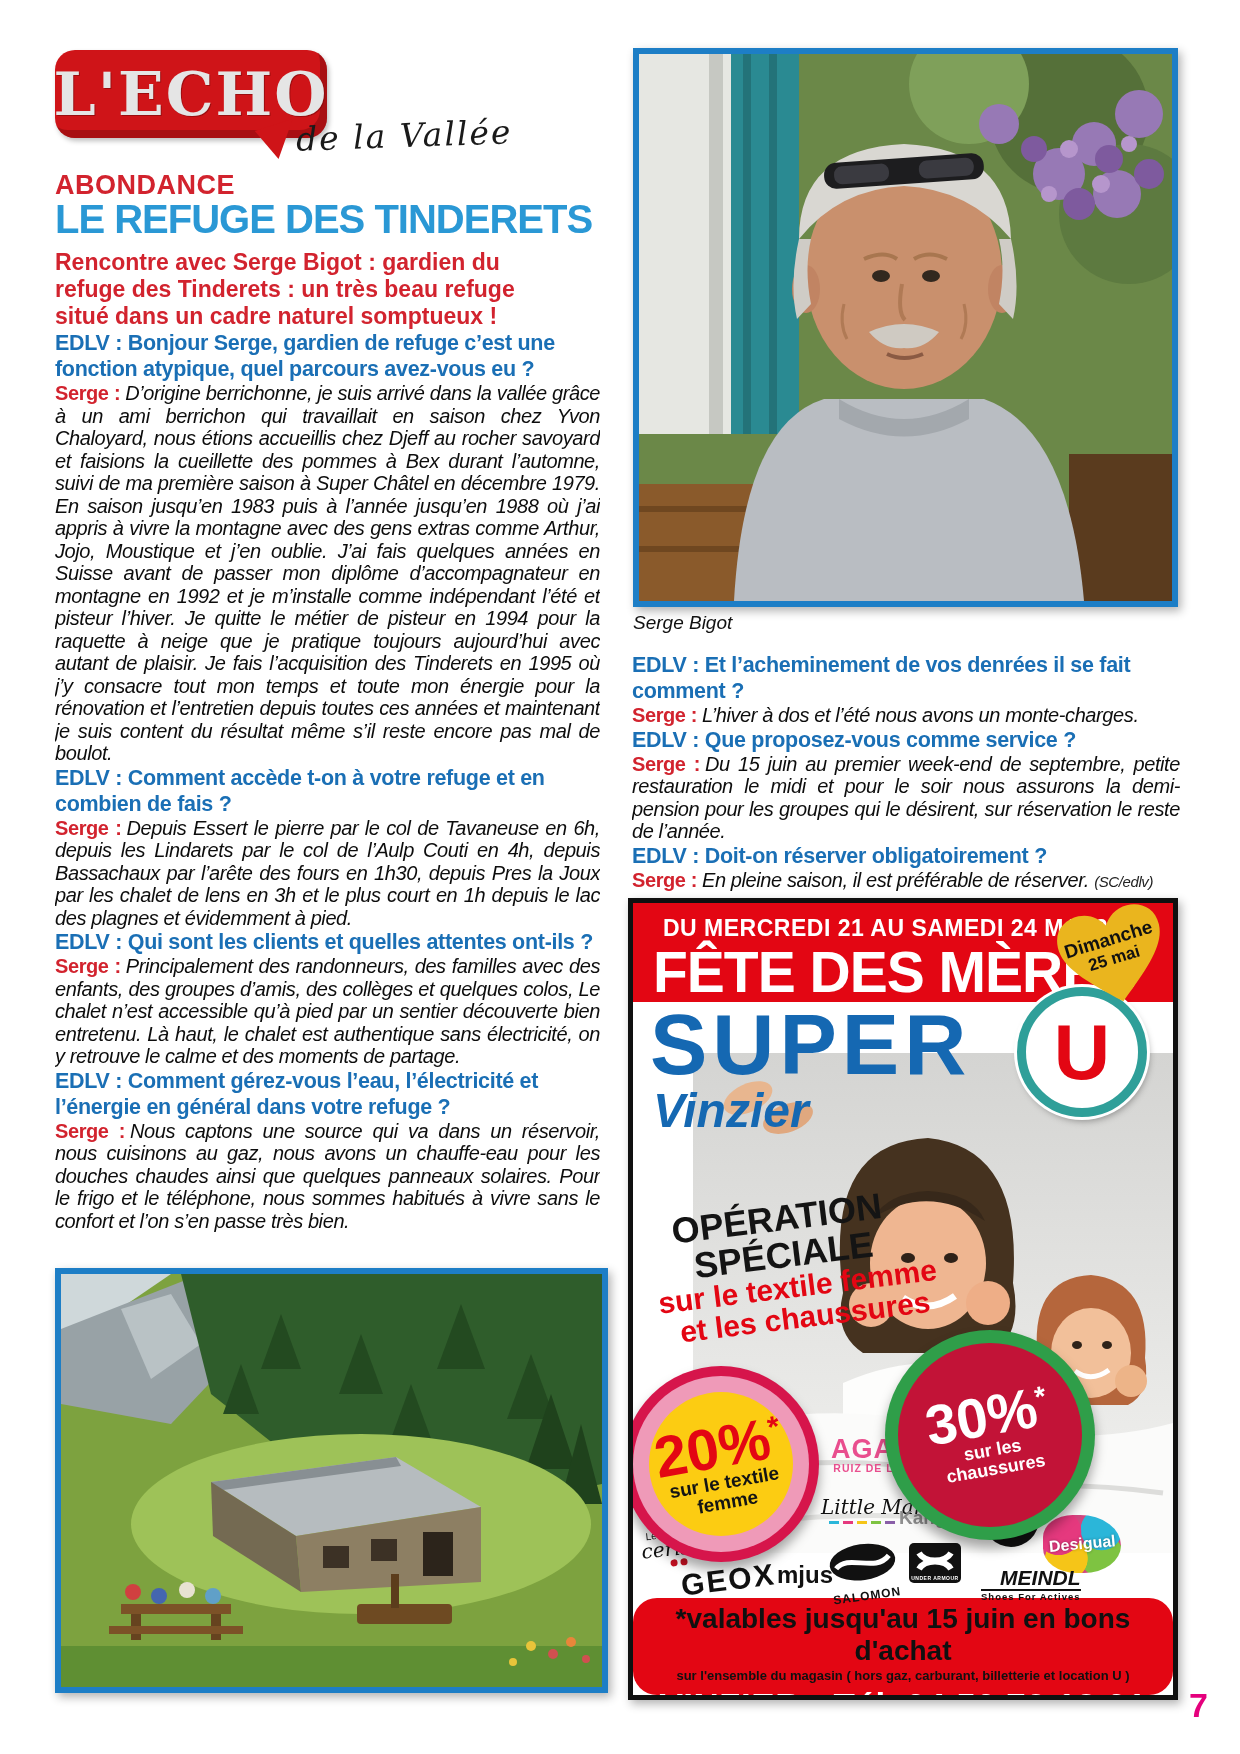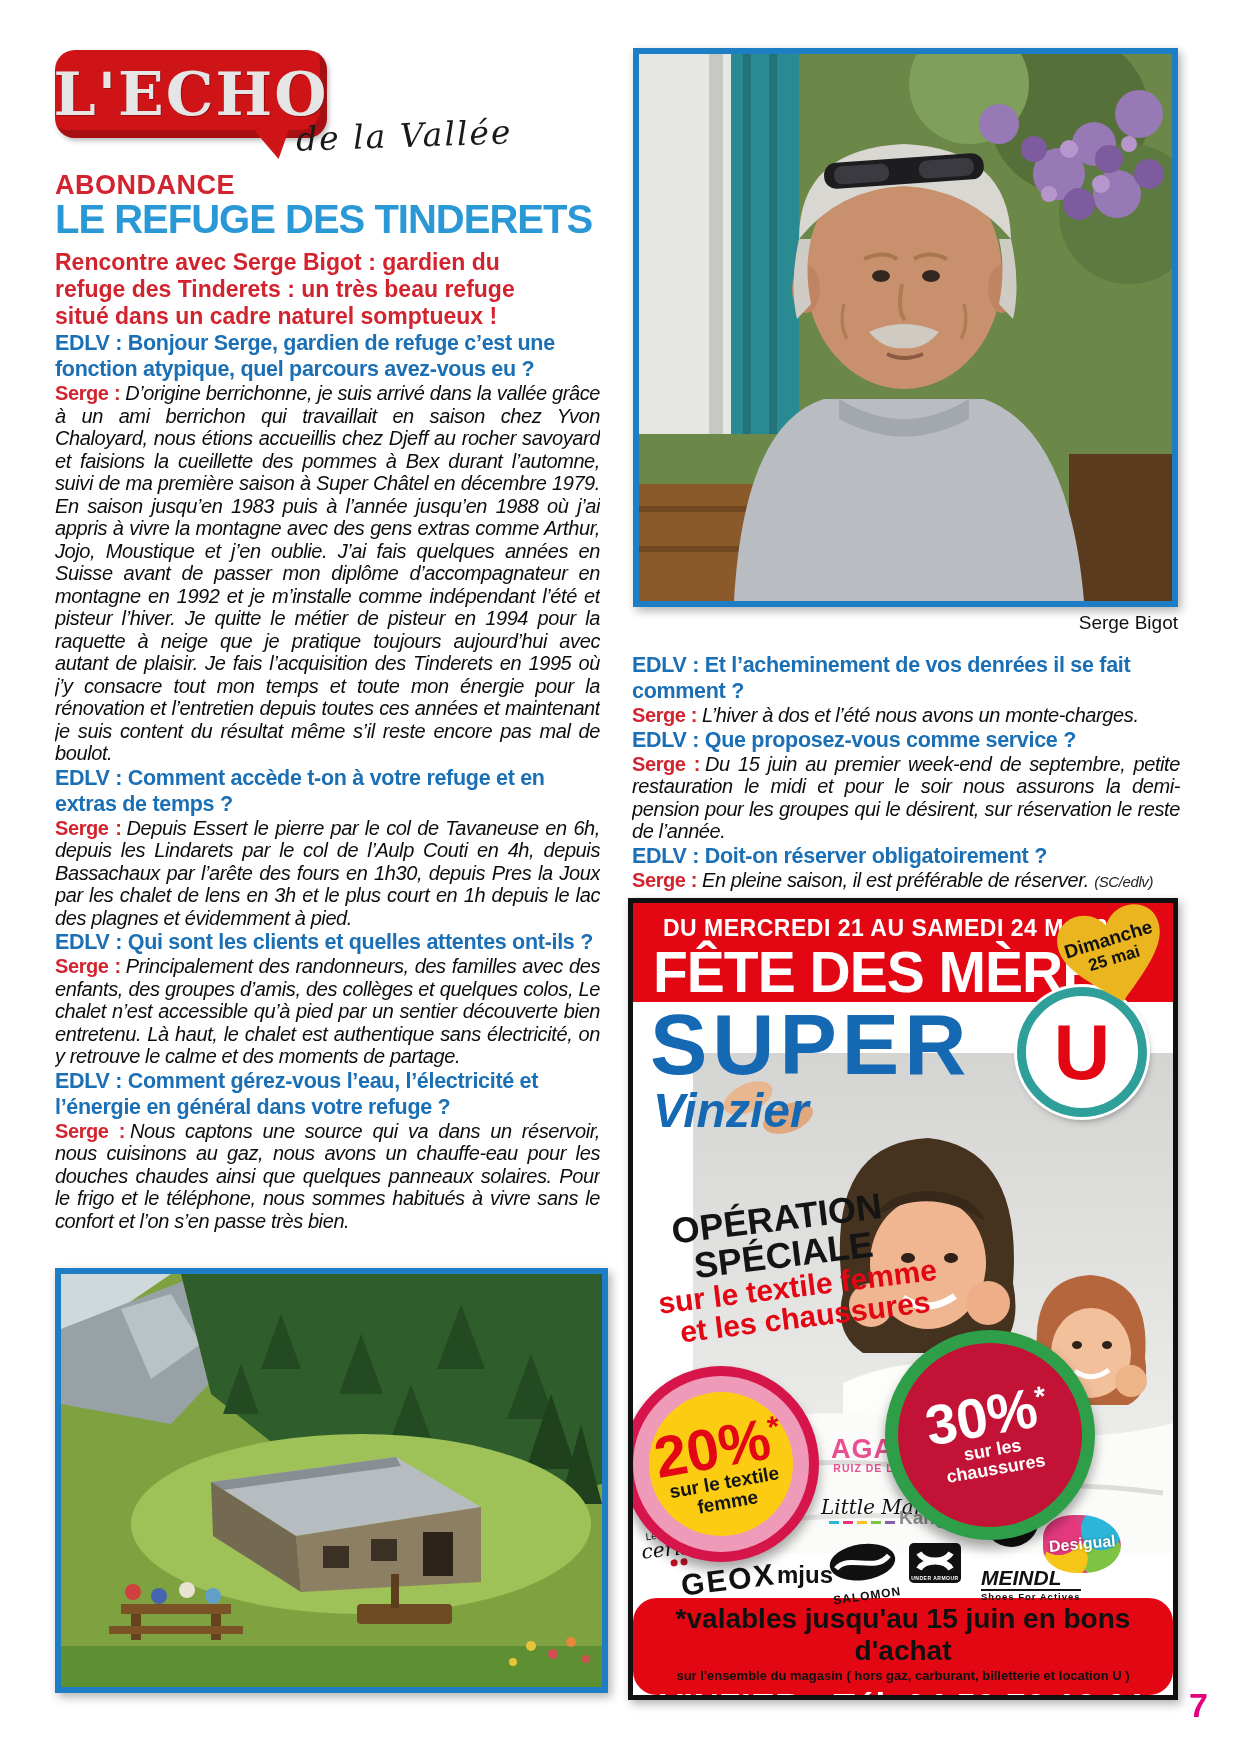--- a/index.html
+++ b/index.html
@@ -29,21 +29,21 @@
   .col-left{left:55px;top:330px;width:545px;height:938px;overflow:hidden;}
   .col-right{left:632px;top:652px;width:548px;height:246px;overflow:hidden;}
   .q{margin:0;font-size:21.5px;line-height:26px;font-weight:bold;color:#1a6fb5;letter-spacing:-.3px;text-align:left;}
   .ans{margin:0;font-size:20px;line-height:22.5px;font-style:italic;letter-spacing:-.4px;color:#0d0d0d;}
   .serge{font-style:normal;font-weight:bold;color:#d2232e;padding-right:5px;}
   .credit{font-size:15px;color:#222;}
 
   
   .photo{border:6px solid #1d7ec6;box-shadow:3px 4px 9px rgba(0,0,0,.3);overflow:hidden;background:#9db27e;}
   .serge-photo{left:633px;top:48px;width:533px;height:547px;}
-  .caption{left:633px;top:612px;width:545px;text-align:right;font-size:19px;color:#111;}
+  .caption{left:633px;top:612px;width:545px;font-style:italic;font-size:19px;color:#111;}
   .refuge-photo{left:55px;top:1268px;width:541px;height:413px;}
 
   
   .ad{left:628px;top:898px;width:540px;height:792px;border:5px solid #101010;background:#fff;
       box-shadow:3px 4px 9px rgba(0,0,0,.3);overflow:hidden;}
   .ad-header{position:absolute;left:0;top:0;width:100%;height:99px;background:#e30613;}
   .ad-date{position:absolute;left:30px;top:12px;color:#fff;font-weight:bold;font-size:23px;letter-spacing:.5px;}
   .ad-title{position:absolute;left:20px;top:36px;color:#fff;font-weight:800;font-size:57px;letter-spacing:-1px;}
   .heart{position:absolute;right:6px;top:4px;width:108px;height:98px;transform:rotate(-13deg);z-index:6;}
   .heart svg{position:absolute;left:0;top:0;}
@@ -106,21 +106,21 @@
   .cerises .dots{display:flex;gap:3px;justify-content:center;margin-top:2px;}
   .cerises .dots i{width:7px;height:7px;border-radius:50%;background:#c61022;display:block;}
   .geox{left:48px;top:660px;font-size:30px;font-weight:800;color:#111;letter-spacing:2px;transform:rotate(-7deg);}
   .mjus{left:144px;top:658px;font-size:24px;font-weight:800;color:#111;}
   .salomon{left:196px;top:640px;text-align:center;transform:rotate(-8deg);}
   .salomon .sword{font-size:12px;font-weight:800;color:#111;letter-spacing:1px;}
   .ua{left:276px;top:640px;width:52px;height:40px;border-radius:5px;background:#111;}
   .ua svg{position:absolute;left:0;top:0;}
   .ua .uaw{position:absolute;left:0;bottom:2px;width:100%;text-align:center;color:#fff;font-size:5px;font-weight:bold;letter-spacing:.5px;}
   .meindl{left:348px;top:664px;color:#111;}
-  .meindl .m1{font-size:21px;font-weight:800;font-style:italic;border-bottom:2px solid #111;line-height:22px;}
+  .meindl .m1{font-size:21px;font-weight:800;font-style:italic;border-bottom:2px solid #111;line-height:22px;text-align:right;}
   .meindl .m2{font-size:9.5px;font-weight:bold;letter-spacing:1px;text-align:right;}
 
   
   .ad-footer{position:absolute;left:0;bottom:0;width:100%;height:97px;background:#e30613;text-align:center;border-radius:24px;}
   .foot-note{margin-top:5px;font-size:28px;font-weight:800;color:#101010;}
   .foot-small{font-size:13px;font-weight:bold;color:#101010;margin-top:1px;}
   .foot-contact{font-size:35px;font-weight:800;color:#fff;letter-spacing:.5px;margin-top:3px;}
 
   .page-num{right:32px;top:1686px;font-size:34px;font-weight:800;color:#e5007d;}
 </style>
@@ -132,21 +132,21 @@
 </div>
 <div class="abs logo-script">de la Vallée</div>
 
 <div class="abs kicker">ABONDANCE</div>
 <div class="abs title">LE REFUGE DES TINDERETS</div>
 <div class="abs intro">Rencontre avec Serge Bigot : gardien du refuge des Tinderets : un très beau refuge situé dans un cadre naturel somptueux !</div>
 
 <div class="col col-left">
   <p class="q">EDLV : Bonjour Serge, gardien de refuge c’est une fonction atypique, quel parcours avez-vous eu ?</p>
   <p class="ans"><span class="serge">Serge :</span><span>D’origine berrichonne, je suis arrivé dans la vallée grâce à un ami berrichon qui travaillait en saison chez Yvon Chaloyard, nous étions accueillis chez Djeff au rocher savoyard et faisions la cueillette des pommes à Bex durant l’automne, suivi de ma première saison à Super Châtel en décembre 1979. En saison jusqu’en 1983 puis à l’année jusqu’en 1988 où j’ai appris à vivre la montagne avec des gens extras comme Arthur, Jojo, Moustique et j’en oublie. J’ai fais quelques années en Suisse avant de passer mon diplôme d’accompagnateur en montagne en 1992 et je m’installe comme indépendant l’été et pisteur l’hiver. Je quitte le métier de pisteur en 1994 pour la raquette à neige que je pratique toujours aujourd’hui avec autant de plaisir. Je fais l’acquisition des Tinderets en 1995 où j’y consacre tout mon temps et toute mon énergie pour la rénovation et l’entretien depuis toutes ces années et maintenant je suis content du résultat même s’il reste encore pas mal de boulot.</span></p>
-  <p class="q">EDLV : Comment accède t-on à votre refuge et en extras de temps ?</p>
+  <p class="q">EDLV : Comment accède t-on à votre refuge et en combien de fais ?</p>
   <p class="ans"><span class="serge">Serge :</span><span>Depuis Essert le pierre par le col de Tavaneuse en 6h, depuis les Lindarets par le col de l’Aulp Couti en 4h, depuis Bassachaux par l’arête des fours en 1h30, depuis Pres la Joux par les chalet de lens en 3h et le plus court en 1h depuis le lac des plagnes et évidemment à pied.</span></p>
   <p class="q">EDLV :  Qui sont les clients et quelles attentes ont-ils  ?</p>
   <p class="ans"><span class="serge">Serge :</span><span>Principalement des randonneurs, des familles avec des enfants, des groupes d’amis, des collèges et quelques colos, Le chalet n’est accessible qu’à pied par un sentier découverte bien entretenu. Là haut, le chalet est authentique sans électricité, on y retrouve le calme et des moments de partage.</span></p>
   <p class="q">EDLV : Comment gérez-vous l’eau, l’électricité et l’énergie en général dans votre refuge ?</p>
   <p class="ans"><span class="serge">Serge :</span><span>Nous captons une source qui va dans un réservoir, nous cuisinons au gaz, nous avons un chauffe-eau pour les douches chaudes ainsi que quelques panneaux solaires. Pour le frigo et le téléphone, nous sommes habitués à vivre sans le confort et l’on s’en passe très bien.</span></p>
 </div>
 
 <div class="abs photo serge-photo">
   <svg width="533" height="547" viewBox="0 0 533 547">
     <rect width="533" height="547" fill="#6b8848"></rect>

